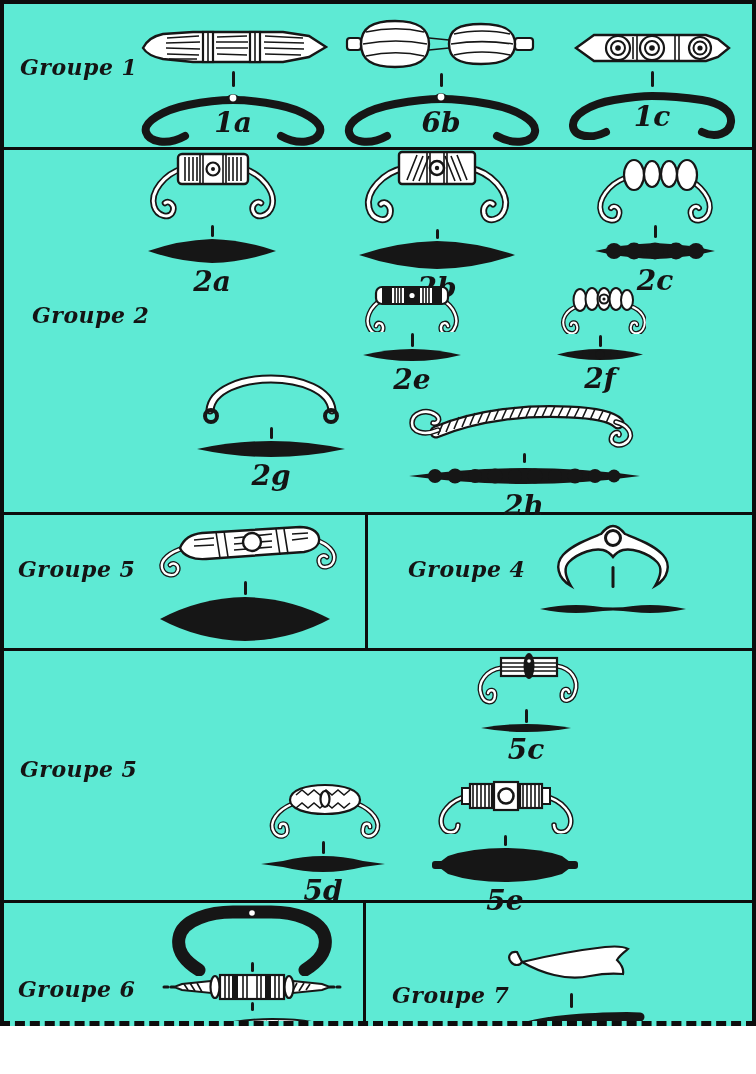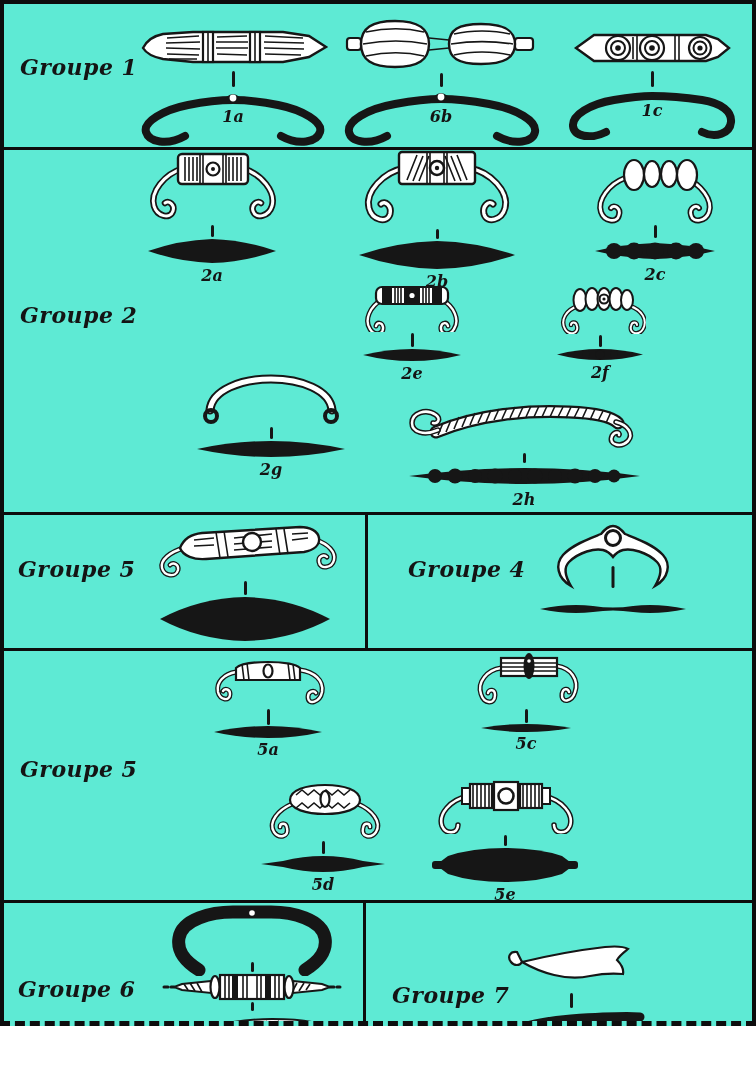--- a/index.html
+++ b/index.html
@@ -11,21 +11,21 @@
   .hline{position:absolute; left:0; width:748px; height:3px; background:#0d0d0d;}
   .vline{position:absolute; width:3px; background:#0d0d0d;}
   .group-label{
     position:absolute; font-weight:bold; font-style:italic; font-size:22px;
     color:#141414; letter-spacing:.5px; white-space:nowrap;
   }
   .item{position:absolute; display:flex; flex-direction:column; align-items:center;}
   .conn{width:3px; height:16px; background:#161616; border-radius:2px; margin:1px 0;}
   .conn.dash{background:repeating-linear-gradient(#161616 0 4px, transparent 4px 7px);}
   .item-label{
-    font-weight:bold; font-style:italic; font-size:16px; color:#141414;
+    font-weight:bold; font-style:italic; font-size:28px; color:#141414;
     line-height:1.1; margin-top:3px; white-space:nowrap;
   }
   .item-label.overlay{margin-top:-38px;}
   svg{display:block;}
   .o{stroke:#161616; fill:none; stroke-linecap:round; stroke-linejoin:round;}
   .ow{stroke:#ffffff; fill:none; stroke-linecap:round; stroke-linejoin:round;}
   .f{fill:#161616; stroke:none;}
   .wf{fill:#ffffff; stroke:#161616;}
   .thin{stroke:#161616; stroke-width:1.6; fill:none;}
 </style>
@@ -35,21 +35,21 @@
 <div id="figure">
 
   <div class="hline" style="top:143px"></div>
   <div class="hline" style="top:508px"></div>
   <div class="hline" style="top:644px"></div>
   <div class="hline" style="top:896px"></div>
   <div class="vline" style="left:361px; top:508px; height:136px"></div>
   <div class="vline" style="left:359px; top:896px; height:166px"></div>
 
   <div class="group-label" style="left:16px; top:50px">Groupe 1</div>
-  <div class="group-label" style="left:16px; top:298px">Groupe 2</div>
+  <div class="group-label" style="left:28px; top:298px">Groupe 2</div>
   <div class="group-label" style="left:14px; top:552px">Groupe 5</div>
   <div class="group-label" style="left:404px; top:552px">Groupe 4</div>
   <div class="group-label" style="left:16px; top:752px">Groupe 5</div>
   <div class="group-label" style="left:14px; top:972px">Groupe 6</div>
   <div class="group-label" style="left:388px; top:978px">Groupe 7</div>
 
   <div class="item" style="left:126px; top:20px; width:206px">
     <svg width="200" height="46" viewBox="0 0 200 46">
       <path class="wf" stroke-width="2.4" d="M10,24 C13,18 20,12 30,10 L60,8 L150,8 L176,12 L193,23 L176,33 L150,38 L60,38 L30,35 C20,33 13,29 10,24 Z"></path>
       <path class="thin" d="M34,14 L66,12 M33,19 L67,18 M33,24 L67,25 M34,30 L66,31 M36,35 L64,35 M84,13 L114,12 M83,18 L115,18 M83,24 L115,24 M84,30 L114,31 M132,12 L170,14 M131,18 L171,19 M131,24 L171,25 M132,30 L168,31"></path>
@@ -279,36 +279,20 @@
     <svg width="132" height="70" viewBox="0 0 132 70">
       <path class="wf" stroke-width="2.4" d="M24,62 C10,54 8,40 16,31 C26,20 44,14 54,10 C58,5 62,2 66,2 C70,2 74,5 78,10 C88,14 106,20 116,31 C124,40 122,54 108,62 C114,52 116,44 110,38 C100,28 84,24 76,26 C72,27 69,29 66,33 C63,29 60,27 56,26 C48,24 32,28 22,38 C16,44 18,52 24,62 Z"></path>
       <circle class="wf" stroke-width="3" cx="66" cy="14" r="7.5"></circle>
       <rect class="f" x="64.5" y="42" width="3" height="22" rx="1.5"></rect>
     </svg>
     <svg width="150" height="14" viewBox="0 0 150 14" style="margin-top:8px">
       <path class="f" d="M2,7 Q30,1 55,4 Q75,7 95,4 Q120,1 148,7 Q120,13 95,10 Q75,7 55,10 Q30,13 2,7 Z"></path>
     </svg>
   </div>
 
-  <div class="item" style="left:202px; top:650px; width:124px">
-    <svg width="120" height="54" viewBox="0 0 120 54">
-      <path class="o" stroke-width="5" d="M28,18 C16,20 8,28 10,38 C12,46 22,48 22,40 C22,35 17,34 15,37"></path>
-      <path class="ow" stroke-width="2.4" d="M28,18 C16,20 8,28 10,38 C12,46 22,48 22,40 C22,35 17,34 15,37"></path>
-      <path class="o" stroke-width="5" d="M92,16 C106,18 116,26 114,38 C112,48 100,52 100,43 C100,37 106,36 108,39"></path>
-      <path class="ow" stroke-width="2.4" d="M92,16 C106,18 116,26 114,38 C112,48 100,52 100,43 C100,37 106,36 108,39"></path>
-      <path class="wf" stroke-width="2.2" d="M28,26 L28,14 C36,6 84,6 92,14 L92,26 Z"></path>
-      <path class="thin" d="M34,10 L36,26 M39,9 L41,26 M80,9 L82,26 M85,10 L87,26"></path>
-      <ellipse class="wf" stroke-width="2.2" cx="60" cy="17" rx="4.5" ry="6.5"></ellipse>
-    </svg>
-    <div class="conn" style="height:16px"></div>
-    <svg width="112" height="12" viewBox="0 0 112 12">
-      <path class="f" d="M2,6 Q28,0 56,0 Q84,0 110,6 Q84,12 56,12 Q28,12 2,6 Z"></path>
-    </svg>
-    <div class="item-label">5a</div>
-  </div>
 
 
   <div class="item" style="left:466px; top:646px; width:112px">
     <svg width="110" height="58" viewBox="0 0 110 58">
       <path class="o" stroke-width="5" d="M30,18 C16,20 6,32 10,44 C13,54 24,55 24,45 C24,39 18,39 17,43"></path>
       <path class="ow" stroke-width="2.4" d="M30,18 C16,20 6,32 10,44 C13,54 24,55 24,45 C24,39 18,39 17,43"></path>
       <path class="o" stroke-width="5" d="M86,16 C100,18 108,30 104,42 C101,52 90,54 91,44 C92,38 97,38 98,42"></path>
       <path class="ow" stroke-width="2.4" d="M86,16 C100,18 108,30 104,42 C101,52 90,54 91,44 C92,38 97,38 98,42"></path>
       <rect class="wf" stroke-width="2.2" x="30" y="8" width="56" height="18"></rect>
       <path class="thin" d="M30,13 H86 M30,17 H86 M30,21 H86"></path>

